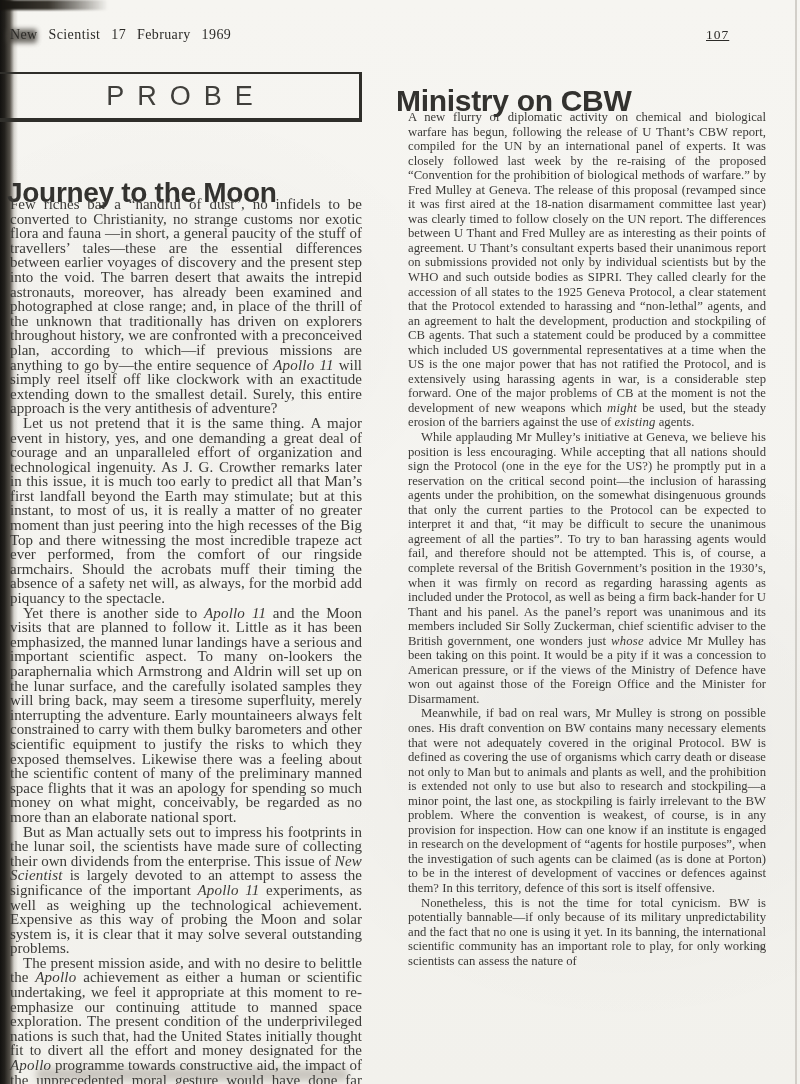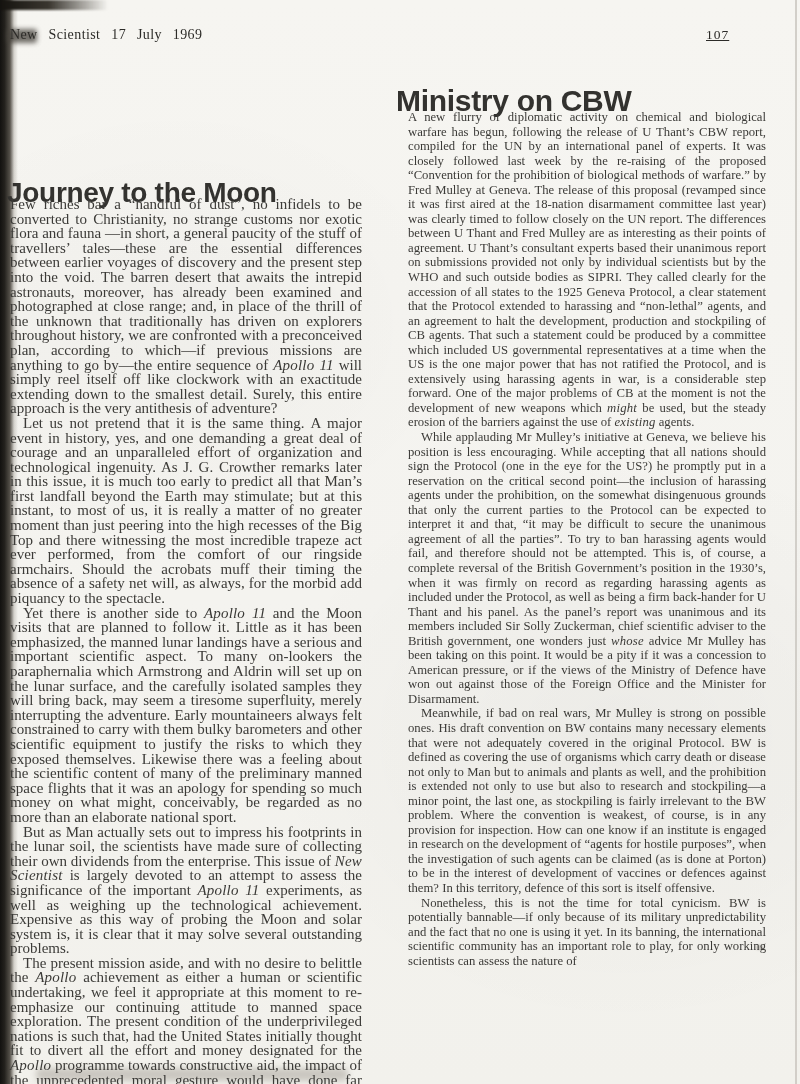--- a/index.html
+++ b/index.html
@@ -93,23 +93,26 @@
 
 <div class="page">
 
   <div class="gutter-band"></div>
   <div class="gutter-dark-top"></div>
   <div class="header-smudge"></div>
   <div class="bottom-smudge"></div>
   <div class="side-dot"></div>
   <div class="right-edge-line"></div>
 
-  <div class="masthead">New Scientist 17 July 1969</div>
+  <div class="masthead">New Scientist 17 February 1969</div>
   <div class="folio">107</div>
 
+  <div class="probe-box">
+    <span class="probe-label">PROBE</span>
+  </div>
 
   <h1 class="article-title title-left">Journey to the Moon</h1>
   <div class="col col-left">
     <p>Few riches bar a “handful of dust”, no infidels to be converted to Christianity, no strange customs nor exotic flora and fauna —in short, a general paucity of the stuff of travellers’ tales—these are the essential differences between earlier voyages of discovery and the present step into the void. The barren desert that awaits the intrepid astronauts, moreover, has already been examined and photographed at close range; and, in place of the thrill of the unknown that traditionally has driven on explorers throughout history, we are confronted with a preconceived plan, according to which—if previous missions are anything to go by—the entire sequence of <i>Apollo 11</i> will simply reel itself off like clockwork with an exactitude extending down to the smallest detail. Surely, this entire approach is the very antithesis of adventure?</p>
     <p>Let us not pretend that it is the same thing. A major event in history, yes, and one demanding a great deal of courage and an unparalleled effort of organization and technological ingenuity. As J. G. Crowther remarks later in this issue, it is much too early to predict all that Man’s first landfall beyond the Earth may stimulate; but at this instant, to most of us, it is really a matter of no greater moment than just peering into the high recesses of the Big Top and there witnessing the most incredible trapeze act ever performed, from the comfort of our ringside armchairs. Should the acrobats muff their timing the absence of a safety net will, as always, for the morbid add piquancy to the spectacle.</p>
     <p>Yet there is another side to <i>Apollo 11</i> and the Moon visits that are planned to follow it. Little as it has been emphasized, the manned lunar landings have a serious and important scientific aspect. To many on-lookers the paraphernalia which Armstrong and Aldrin will set up on the lunar surface, and the carefully isolated samples they will bring back, may seem a tiresome superfluity, merely interrupting the adventure. Early mountaineers always felt constrained to carry with them bulky barometers and other scientific equipment to justify the risks to which they exposed themselves. Likewise there was a feeling about the scientific content of many of the preliminary manned space flights that it was an apology for spending so much money on what might, conceivably, be regarded as no more than an elaborate national sport.</p>
     <p>But as Man actually sets out to impress his footprints in the lunar soil, the scientists have made sure of collecting their own dividends from the enterprise. This issue of <i>New Scientist</i> is largely devoted to an attempt to assess the significance of the important <i>Apollo 11</i> experiments, as well as weighing up the technological achievement. Expensive as this way of probing the Moon and solar system is, it is clear that it may solve several outstanding problems.</p>
     <p>The present mission aside, and with no desire to belittle the <i>Apollo</i> achievement as either a human or scientific undertaking, we feel it appropriate at this moment to re-emphasize our continuing attitude to manned space exploration. The present condition of the underprivileged nations is such that, had the United States initially thought fit to divert all the effort and money designated for the <i>Apollo</i> programme towards constructive aid, the impact of the unprecedented moral gesture would have done far more good both to the USA and the world. To regard such a proposal as naive is merely defeatist.</p>
   </div>
 

